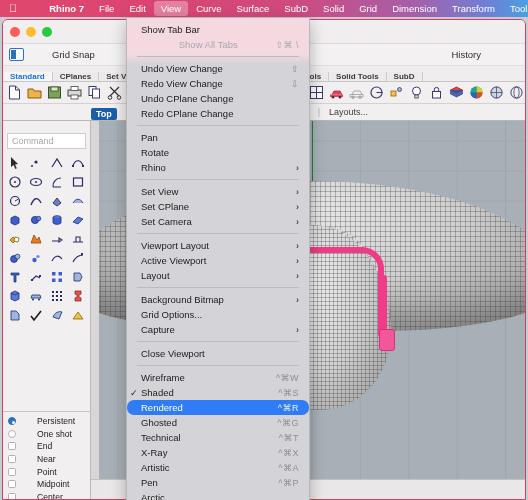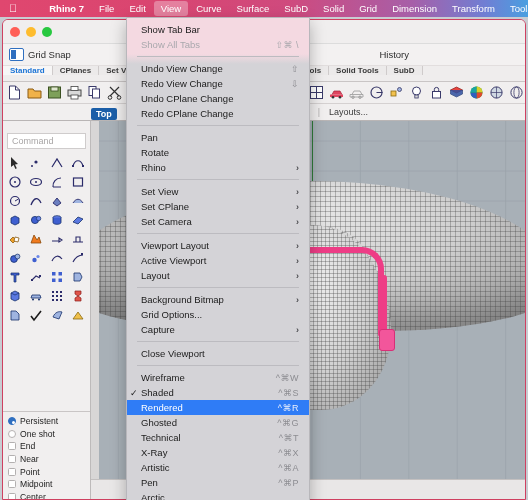--- a/index.html
+++ b/index.html
@@ -35,34 +35,34 @@
     border-bottom:1px solid #dcdcdc;
   }
   .traffic{ position:absolute; left:7px; top:7px; display:flex; gap:6px; }
   .tl{ width:10px; height:10px; border-radius:50%; }
   .tl.r{ background:#ff5f57; } .tl.y{ background:#febc2e; } .tl.g{ background:#28c840; }
 
   
   .optstrip{
     height:22px; background:#f3f1f1; display:flex; align-items:center;
     font-size:9.5px; color:#3a3a3a; border-bottom:1px solid #e2dede;
-    padding-left:6px; gap:4px; white-space:nowrap;
+    padding-left:6px; gap:28px; white-space:nowrap;
   }
   .panel-icon{
     width:15px; height:13px; border:1.4px solid #2f6fc0; border-radius:2px;
     background:#fff; position:relative; flex:0 0 auto;
   }
   .panel-icon::before{
     content:""; position:absolute; left:1px; top:1px; bottom:1px; width:5px; background:#2f6fc0;
   }
   .opt-lbl{ color:#2e2e2e; }
 
   
   .tabrow{
-    height:16px; background:#efeded; display:flex; align-items:flex-start;
+    height:16px; background:#efeded; display:flex; align-items:flex-end;
     font-size:8px; font-weight:bold; color:#3b3b3b; border-bottom:1px solid #c9c5c5;
     white-space:nowrap;
   }
   .tbtab{
     padding:0 7px; display:flex; align-items:center; border-right:1px solid #cfcbcb;
     background:#eceaea;
   }
   .tbtab.sel{ color:#1b74d6; background:#f7f6f6; }
 
   
@@ -86,21 +86,21 @@
   .cmdbox{
     margin:12px 4px 3px 4px; height:16px; background:#ffffff; border:1px solid #cfcccc;
     font-size:9px; color:#a9a6a6; display:flex; align-items:center; padding-left:4px;
   }
   .toolgrid{ display:grid; grid-template-columns:repeat(4,1fr); gap:0px; padding:1px 2px; }
   .tcell{ height:19px; display:flex; align-items:center; justify-content:center; }
   .tgl{ width:14px; height:14px; }
 
   .snapbox{ position:absolute; left:0; right:0; top:290px; bottom:22px; background:#f1efef;
             border-top:1px solid #c9c5c5; padding:3px 0 0 5px; }
-  .snaprow{ display:flex; align-items:center; gap:4px; height:12.6px; font-size:8.6px; color:#222; }
+  .snaprow{ display:flex; align-items:center; gap:21px; height:12.6px; font-size:8.6px; color:#222; }
   .radio{ width:8px;height:8px;border-radius:50%;border:1px solid #2f6fc0;background:#2f6fc0; position:relative; flex:0 0 auto;}
   .radio::after{content:"";position:absolute;left:2.5px;top:2.5px;width:3px;height:3px;border-radius:50%;background:#fff;}
   .radio.off{ background:#fff; border:1px solid #b6b3b3; }
   .radio.off::after{ display:none; }
   .cbox{ width:8px;height:8px;border:1px solid #b3b0b0;background:#fff;border-radius:1.5px; flex:0 0 auto;}
 
   
   .viewportwrap{ flex:1; position:relative; background:#a5adb5; overflow:hidden; }
   .vp-gutter{ position:absolute; left:0; top:0; bottom:0; width:8px; background:#d8d6d6; }
   .vp{ position:absolute; left:8px; top:0; right:0; bottom:0; background:#a8b0b7; overflow:hidden; }
@@ -157,22 +157,22 @@
     position:absolute; left:126px; top:17px; width:184px;
     background:#d3d2d6; border:1px solid #b8b7bb; border-radius:0 0 6px 6px;
     box-shadow:0 6px 16px rgba(0,0,0,.28); z-index:60;
     padding:4px 0 5px 0; font-size:9.5px; color:#1b1b1b;
     background:linear-gradient(#f4d9e1 0px, #f4d9e1 36px, #d4d3d7 46px, #d4d3d7 100%);
   }
   .mi{ height:15px; display:flex; align-items:center; padding:0 10px 0 14px; white-space:nowrap; }
   .mi .lbl{ flex:1; }
   .mi .key{ color:#8d8d92; font-size:9px; letter-spacing:.5px; }
   .mi .arrow{ color:#4c4c50; font-size:9px; font-weight:bold; }
-  .mi.dis .lbl, .mi.dis .key{ color:#a9a8ad; }
-  .mi.sel{ background:#2f7cf6; color:#fff; border-radius:0; }
+  .mi.dis .lbl, .mi.dis .key{ color:#a9a8ad;text-align:center; }
+  .mi.sel{ background:#2f7cf6; color:#fff; border-radius:7px; }
   .mi.sel .key{ color:#e8eefc; }
   .mi .chk{ position:absolute; margin-left:-11px; font-size:9px; }
   .msep{ height:1px; background:#bcbbc0; margin:4px 10px 4px 10px; }
   .mi-rel{ position:relative; }
 </style>
 </head>
 <body>
 
 <div id="app">
 
@@ -201,21 +201,21 @@
         <div class="tl r"></div>
         <div class="tl y"></div>
         <div class="tl g"></div>
       </div>
     </div>
 
     <div class="optstrip">
       <div class="panel-icon"></div>
       <div class="opt-lbl">Grid Snap</div>
       <div style="flex:1"></div>
-      <div class="opt-lbl" style="margin-right:116px;">History</div>
+      <div class="opt-lbl" style="margin-right:44px;">History</div>
     </div>
 
     <div class="tabrow" id="tabrow">
         <div class="tbtab sel">Standard</div>
         <div class="tbtab">CPlanes</div>
         <div class="tbtab">Set View</div>
         <div class="tbtab">Transform</div>
         <div class="tbtab">Curve Tools</div>
         <div class="tbtab">Surface Tools</div>
         <div class="tbtab">Solid Tools</div>

